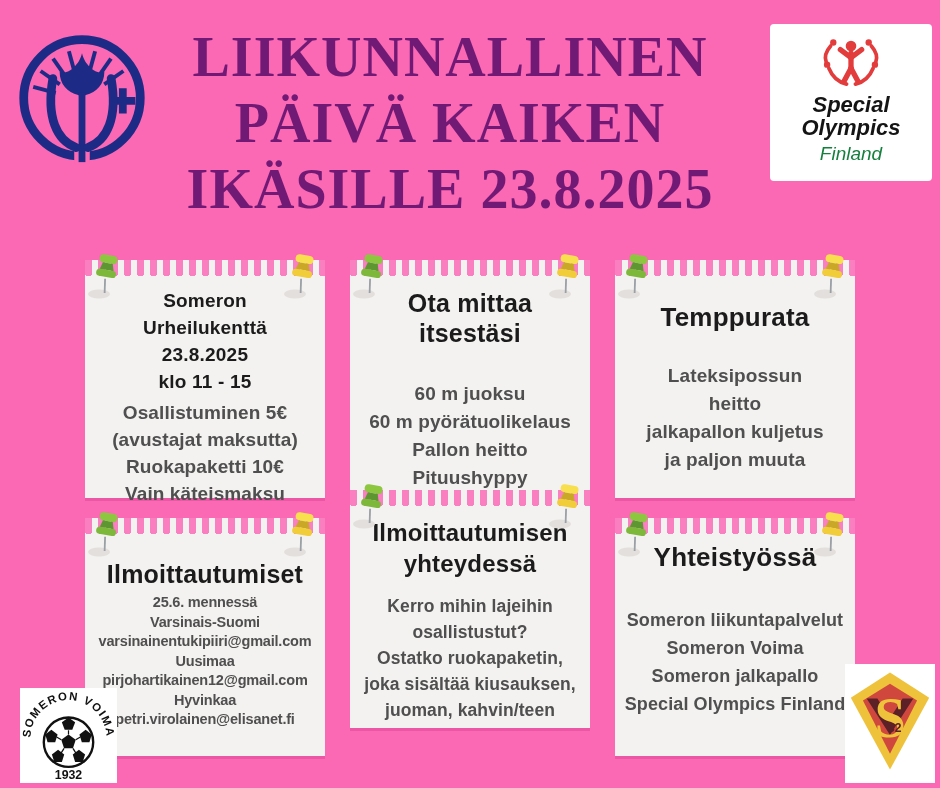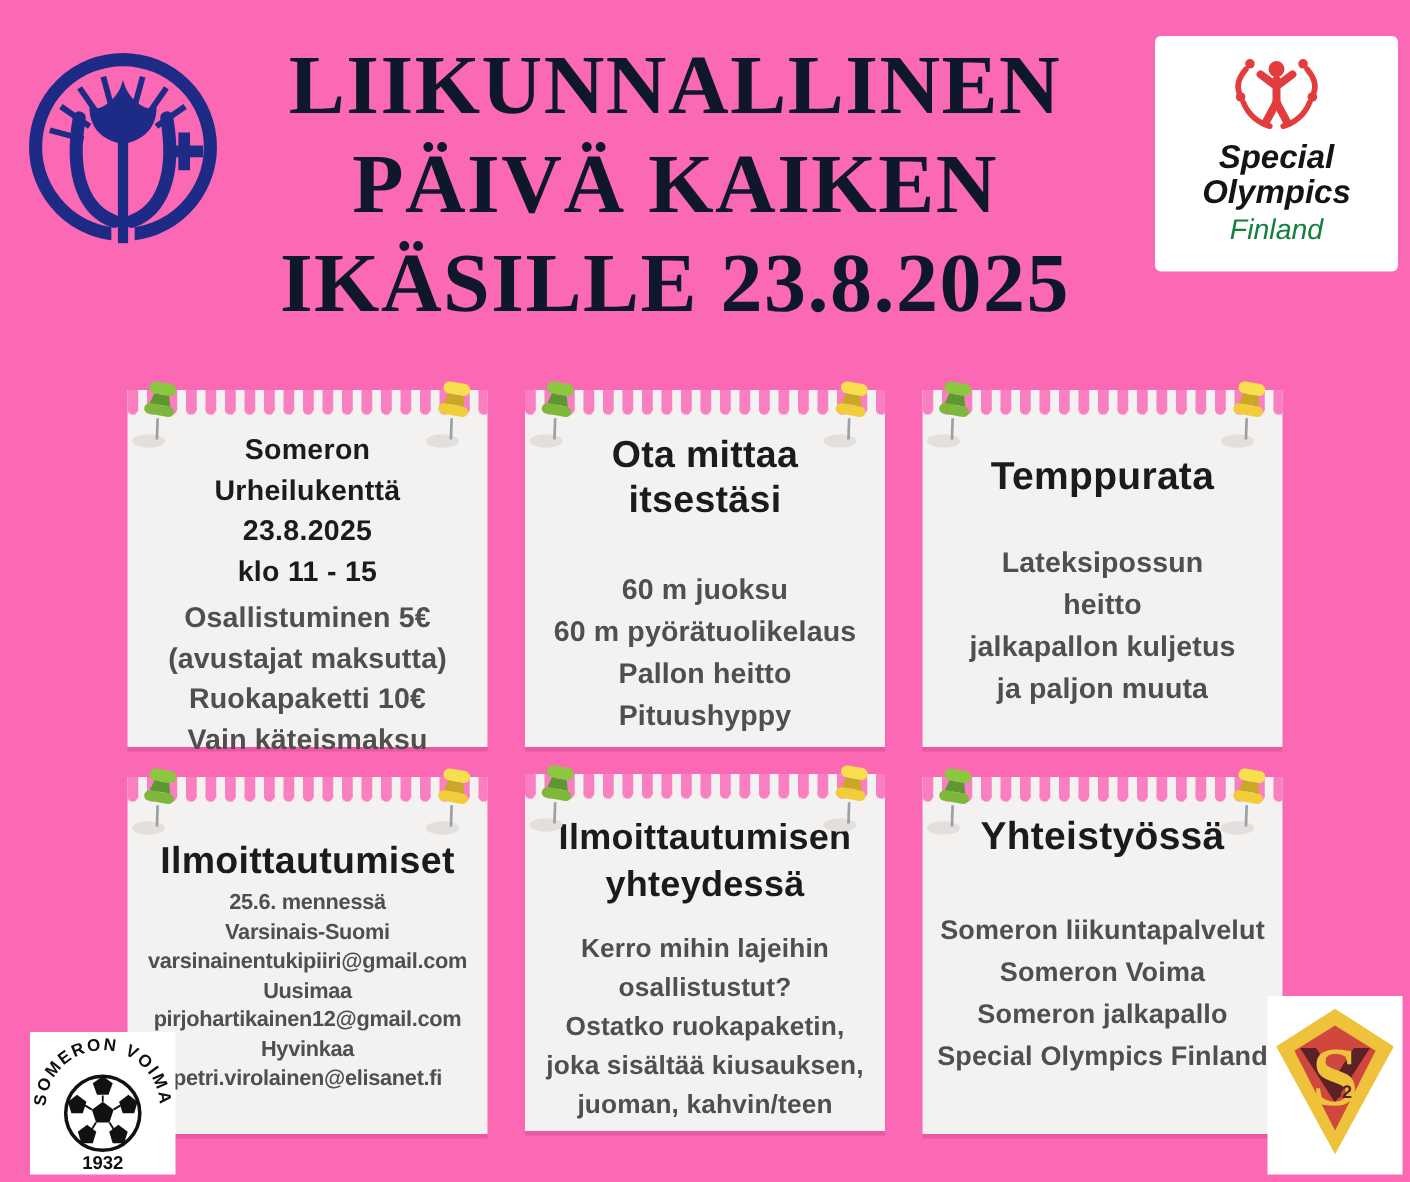--- a/index.html
+++ b/index.html
@@ -2,21 +2,21 @@
 <html><head>
 <meta charset="utf-8">
 <style>
   html,body{margin:0;padding:0;background:#888;}
   .poster{position:relative;width:940px;height:788px;background:#fb68b3;overflow:hidden;
           font-family:"Liberation Sans",sans-serif;}
 
   
   .title{position:absolute;top:24px;left:90px;width:720px;text-align:center;
          font-family:"Liberation Serif","DejaVu Serif",serif;font-weight:700;
-         font-size:56px;line-height:66px;color:#0f172a;letter-spacing:1px;}
+         font-size:56px;line-height:66px;color:#701a75;letter-spacing:1px;}
 
   
   .logo-tulip{position:absolute;left:14px;top:28px;width:136px;height:140px;}
   .logo-so{position:absolute;left:770px;top:24px;width:162px;height:157px;background:#ffffff;
            border-radius:4px;display:flex;flex-direction:column;align-items:center;
            padding-top:7px;box-sizing:border-box;z-index:3;}
   .so-emblem{width:62px;height:62px;}
   .so-name{font-style:italic;font-weight:700;font-size:22px;line-height:23px;color:#141414;}
   .so-finland{font-style:italic;font-size:19px;color:#15803d;margin-top:4px;}
   .logo-ball{position:absolute;left:20px;top:688px;width:97px;height:95px;background:#ffffff;z-index:4;}
@@ -27,21 +27,21 @@
 
   
   .card{position:absolute;width:240px;height:238px;background:#f4f2f0;text-align:center;
         box-shadow:0 3px 0 rgba(198,44,128,.28);}
   .card::before{content:"";position:absolute;top:0;left:0;right:0;height:17px;
         background-image:
           radial-gradient(3.5px at 3.5px 13px,#f97fc0 99%,rgba(0,0,0,0) 100%),
           linear-gradient(90deg,#f97fc0 0 7px,rgba(0,0,0,0) 7px);
         background-size:13px 17px,13px 13px;background-repeat:repeat-x;}
   .c0{left:85px;top:260px;}  .c1{left:350px;top:260px;}  .c2{left:615px;top:260px;}
-  .c3{left:85px;top:518px;}  .c4{left:350px;top:516px;}  .c5{left:615px;top:518px;}
+  .c3{left:85px;top:518px;}  .c4{left:350px;top:490px;}  .c5{left:615px;top:518px;}
 
   .pin{position:absolute;top:-8px;width:40px;height:50px;z-index:2;}
   .pin-l{left:2px;}  .pin-r{right:2px;}
 
   .heading{font-weight:700;color:#1b1b1b;letter-spacing:.2px;}
   .body{font-weight:700;color:#4f4f4f;letter-spacing:.1px;}
 
   .c0 .heading{padding-top:27px;font-size:19px;line-height:27px;}
   .c0 .body{font-size:19px;line-height:27px;margin-top:4px;}
   .c1 .heading{padding-top:28px;font-size:25px;line-height:30px;}

